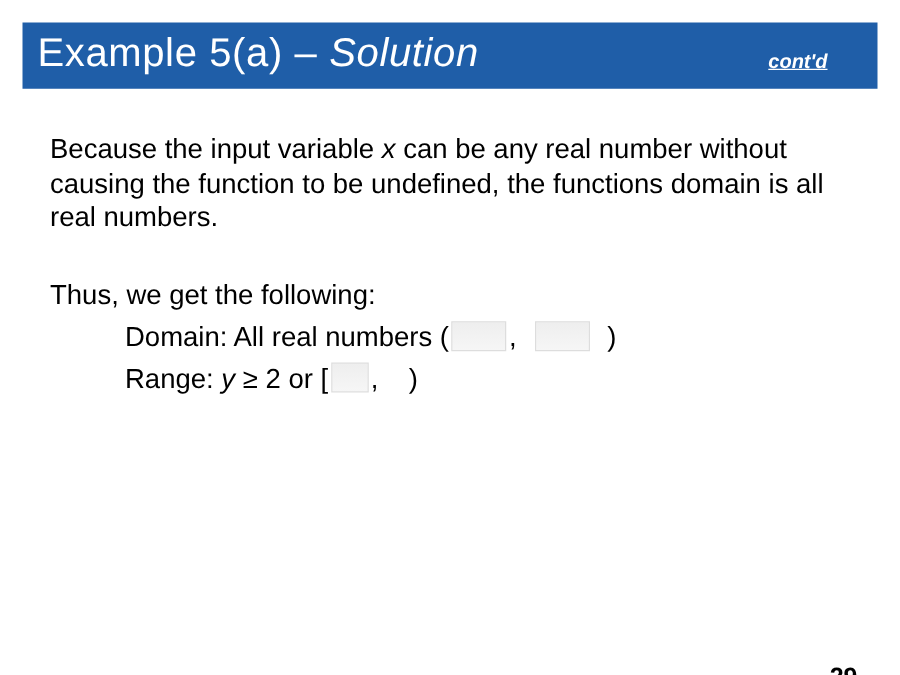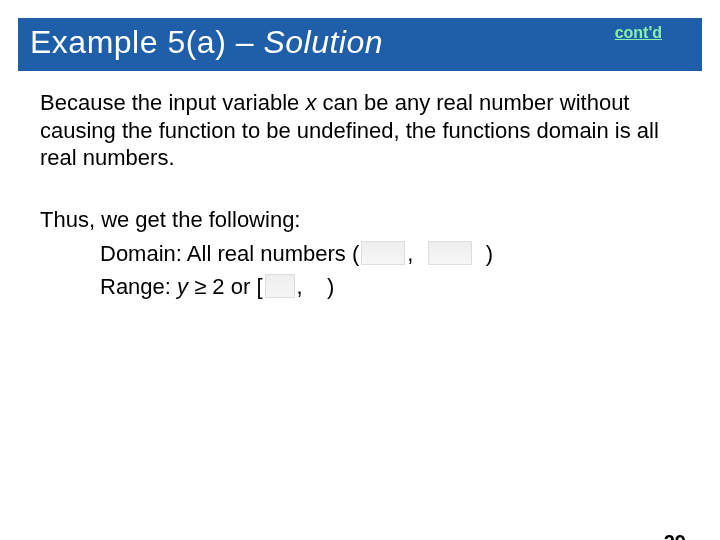--- a/index.html
+++ b/index.html
@@ -12,41 +12,42 @@
     overflow: hidden;
   }
   .slide {
     width: 720px;
     height: 540px;
     position: relative;
     box-sizing: border-box;
   }
   .title-bar {
     background: #1f5ea8;
-    margin: 18px 18px 0 18px;
+    margin: 18px 18px 16px 18px;
     padding: 6px 12px 10px 12px;
     display: flex;
-    align-items: flex-start;
+    align-items: flex-end;
     justify-content: space-between;
   }
   .title-main {
     color: #ffffff;
     font-size: 32px;
     letter-spacing: 0.5px;
   }
   .title-italic {
     font-style: italic;
   }
   .contd {
-    color: #86efac;
+    color: #ffffff;
     font-size: 16px;
     font-weight: bold;
     text-decoration: underline;
     margin-right: 28px;
     margin-bottom: 2px;
+    font-style: italic;
   }
   .body {
     padding: 18px 32px 0 40px;
     font-size: 22px;
     line-height: 1.25;
     color: #000000;
   }
   .para {
     margin-bottom: 34px;
   }

